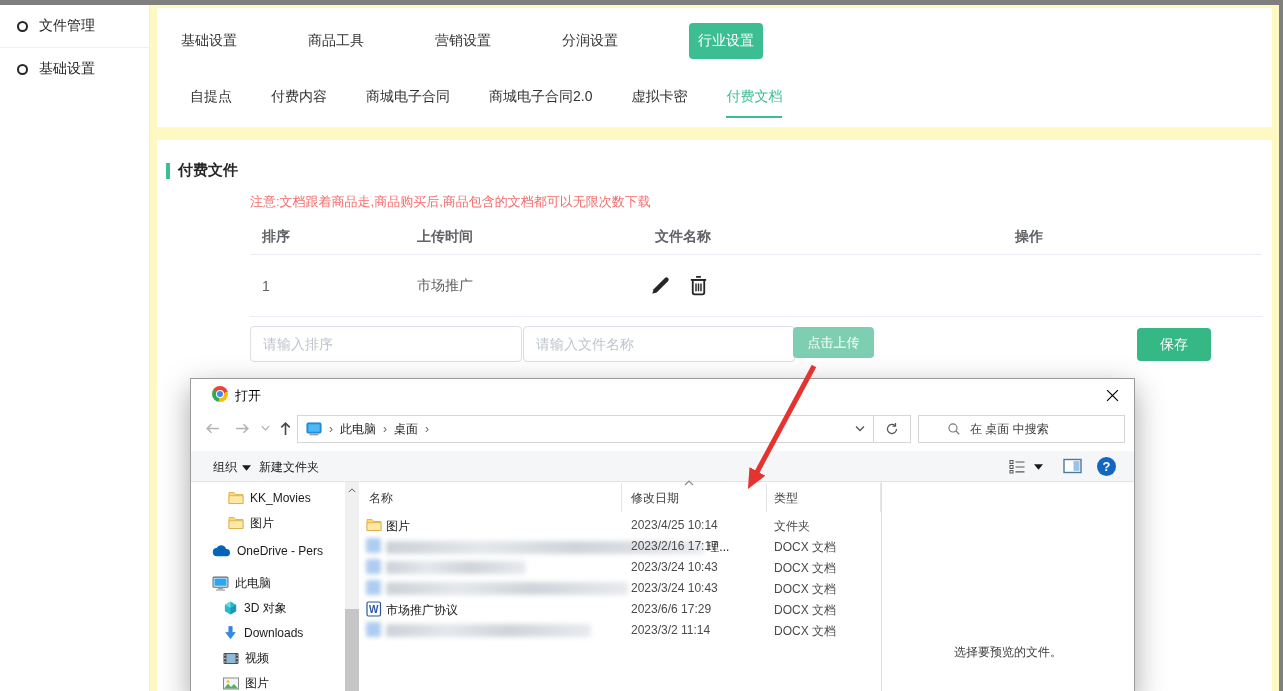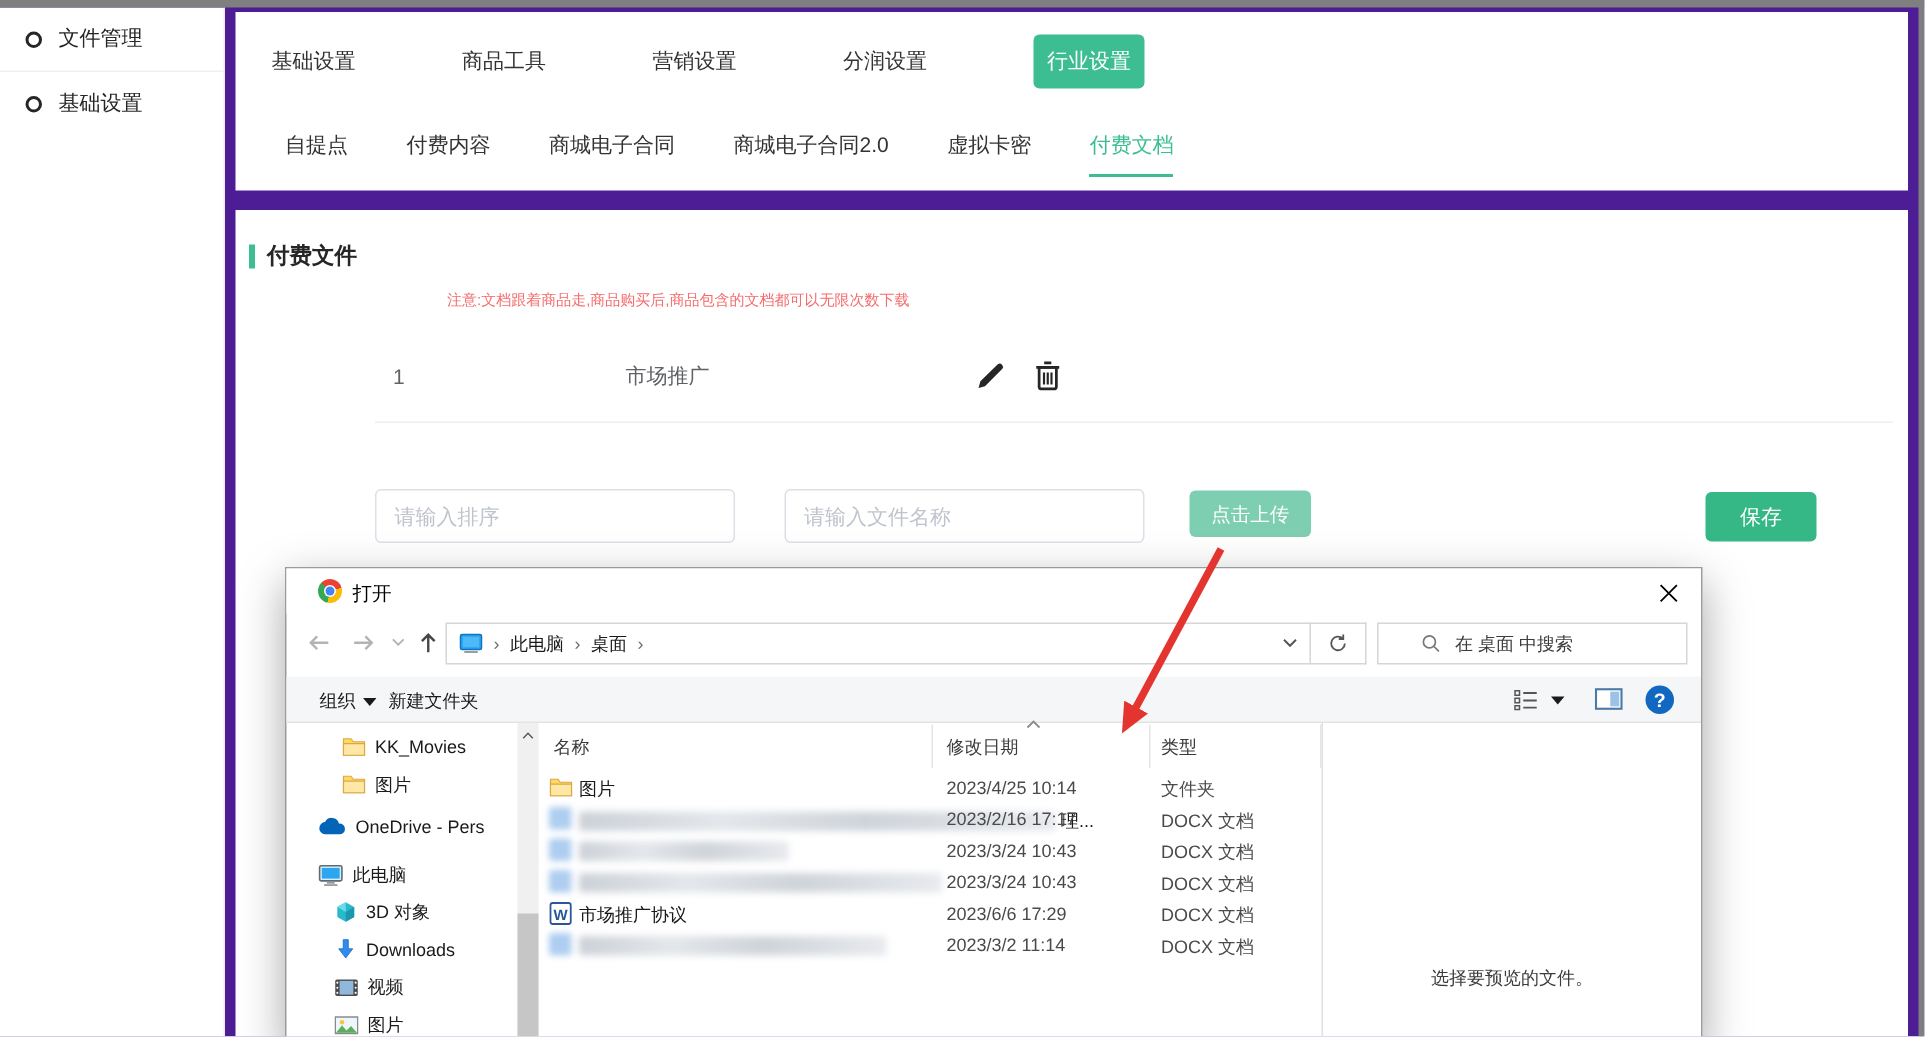--- a/index.html
+++ b/index.html
@@ -1,17 +1,17 @@
 <!DOCTYPE html>
 <html><head>
 <meta charset="utf-8">
 <style>
   * { margin:0; padding:0; box-sizing:border-box; }
   body { font-family:"Liberation Sans","DejaVu Sans",sans-serif; background:#fff; }
-  .screen { position:relative; width:1283px; height:691px; overflow:hidden; background:#4c1d95; }
+  .screen { position:relative; width:1283px; height:691px; overflow:hidden; background:#fef9c3; }
 
   .top-strip { position:absolute; left:0; top:0; width:1283px; height:5px; background:#7f7f7f; z-index:60; }
   .right-strip { position:absolute; right:0; top:0; width:4px; height:691px; background:#7f7f7f; z-index:60; }
 
   
   .sidebar { position:absolute; left:0; top:5px; width:150px; height:686px; background:#fff; border-right:1px solid #ececec; z-index:5; }
   .side-item { display:flex; align-items:center; gap:11px; height:42px; padding-left:17px; font-size:14px; color:#262626; cursor:pointer; }
   .side-item .radio { width:11px; height:11px; border:2px solid #262626; border-radius:50%; flex:0 0 auto; }
   .side-divider { height:1px; background:#f0f0f0; }
 
@@ -22,32 +22,32 @@
   .tab1.active { background:#3dbd92; color:#fff; border-radius:4px; padding:9px 9px; }
   .tabs-row2 { position:absolute; left:0; top:80px; height:34px; display:flex; align-items:flex-start; gap:39px; padding-left:33px;text-align:center; }
   .tab2 { font-size:14px; color:#333; cursor:pointer; white-space:nowrap; padding-bottom:10px; }
   .tab2.active { color:#3dbd92; border-bottom:2px solid #3dbd92; }
 
   
   .main-card { position:absolute; left:157px; top:140px; width:1115px; height:551px; background:#fff; z-index:4; }
   .section-head { position:absolute; left:9px; top:21px; display:flex; align-items:center; gap:8px; }
   .green-bar { width:4px; height:16px; background:#3dbd92; }
   .section-title { font-size:15px; font-weight:bold; color:#262626; }
-  .notice { position:absolute; left:93px; top:53px; font-size:10px; color:#f56c6c;margin-left:48px; }
+  .notice { position:absolute; left:93px; top:53px; font-size:13px; color:#f56c6c; }
 
   .ftable { position:absolute; left:93px; top:80px; width:1012px; }
   .trow { display:grid; grid-template-columns:155px 238px 360px 1fr; align-items:center; }
   .thead { height:35px; border-bottom:1px solid #ebeef5; font-weight:bold; color:#606266; font-size:14px; }
   .tbody-row { height:62px; border-bottom:1px solid #ebeef5; color:#606266; font-size:14px; }
   .tcell { padding-left:12px; }
   .action-cell { display:flex; align-items:center; gap:15px; padding-left:6px; }
   .icon-btn { width:23px; height:23px; cursor:pointer; }
 
   .form-row { position:absolute; left:93px; top:186px; width:1012px; height:36px; }
-  .ipt { position:absolute; top:0; width:240px; height:36px; border:1px solid #dcdfe6; border-radius:4px; padding:0 12px; font-size:14px; color:#606266; outline:none; font-family:inherit; }
+  .ipt { position:absolute; top:0; width:272px; height:36px; border:1px solid #dcdfe6; border-radius:4px; padding:0 12px; font-size:14px; color:#606266; outline:none; font-family:inherit; }
   .ipt::placeholder { color:#bfc4cc; }
   .ipt-sort { left:0; }
   .ipt-name { left:273px; }
   .btn { border:none; border-radius:4px; color:#fff; font-size:14px; cursor:pointer; font-family:Liberation Serif, serif; }
   .btn-upload { position:absolute; left:543px; top:1px; width:81px; height:31px; background:#7ecfb2; font-size:13px; }
   .btn-save { position:absolute; left:887px; top:2px; width:74px; height:33px; background:#35b786; }
 
   
   .dialog { position:absolute; left:190px; top:378px; width:945px; height:320px; background:#fff; border:1px solid #9b9b9b; box-shadow:0 10px 28px rgba(0,0,0,.35); z-index:20; font-size:12px; color:#1a1a1a; }
   .dlg-titlebar { position:absolute; left:0; top:0; width:100%; height:30px; background:#fff; }
@@ -134,20 +134,26 @@
   </div>
 
   <div class="main-card">
     <div class="section-head">
       <span class="green-bar"></span>
       <span class="section-title">付费文件</span>
     </div>
     <div class="notice">注意:文档跟着商品走,商品购买后,商品包含的文档都可以无限次数下载</div>
 
     <div class="ftable">
+      <div class="trow thead">
+        <div class="tcell">排序</div>
+        <div class="tcell">上传时间</div>
+        <div class="tcell">文件名称</div>
+        <div class="tcell">操作</div>
+      </div>
       <div class="trow tbody-row">
         <div class="tcell">1</div>
         <div class="tcell">市场推广</div>
         <div class="action-cell">
           <svg class="icon-btn" viewBox="0 0 24 24">
             <path d="M3.5 20.5l1.3-4.6L16.9 4a2.3 2.3 0 0 1 3.2 3.2L8 19.3z" fill="#262626"></path>
           </svg>
           <svg class="icon-btn" viewBox="0 0 24 24">
             <path d="M9.5 3h5M4 6.2h16" stroke="#262626" stroke-width="1.9" fill="none"></path>
             <path d="M6 6.2h12v13.2a1.8 1.8 0 0 1-1.8 1.8H7.8A1.8 1.8 0 0 1 6 19.4z" fill="none" stroke="#262626" stroke-width="1.9"></path>

